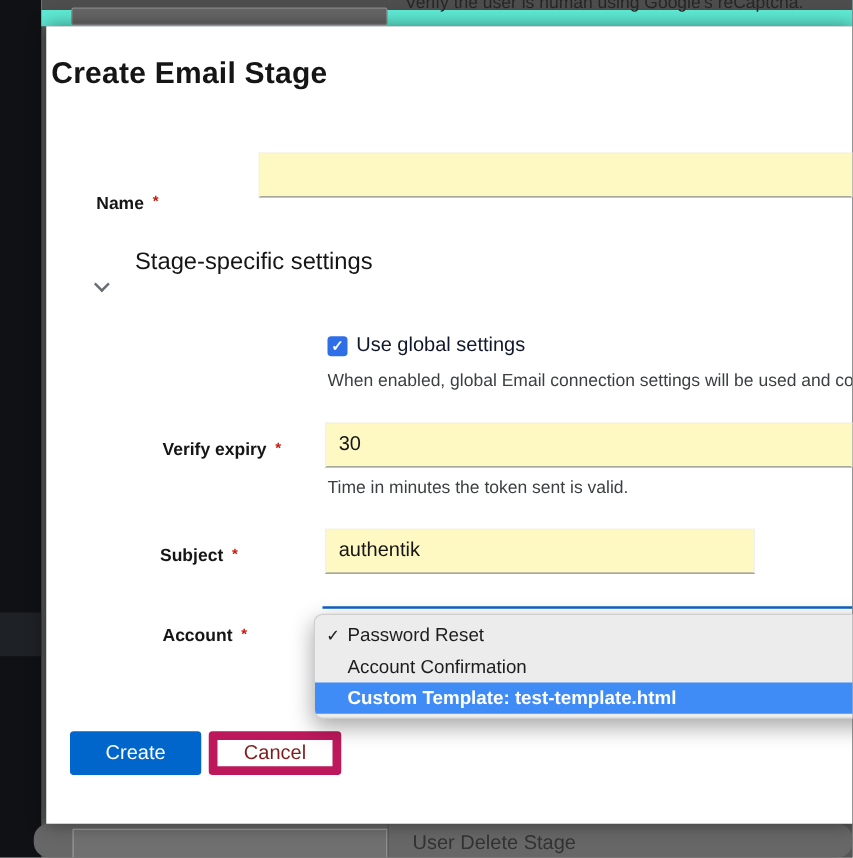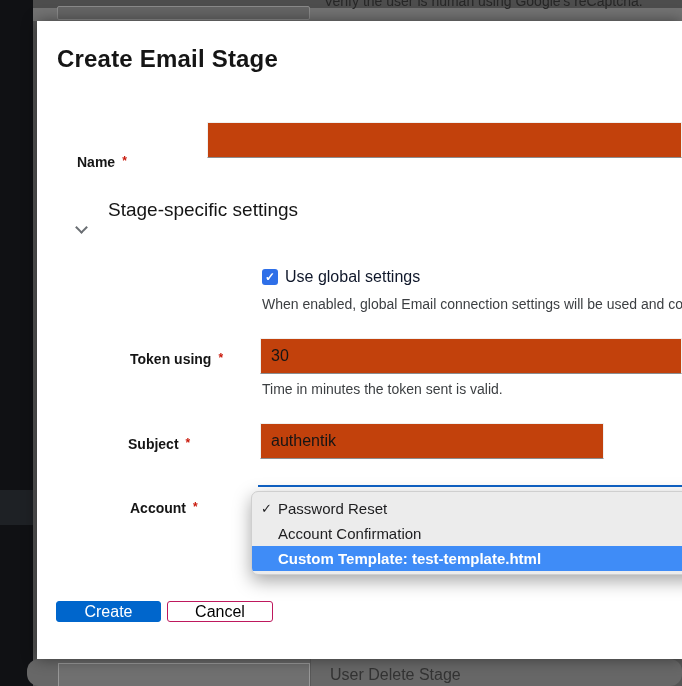--- a/index.html
+++ b/index.html
@@ -3,38 +3,38 @@
 <meta charset="utf-8">
 <style>
   * { margin: 0; padding: 0; box-sizing: border-box; }
   html, body { width: 682px; height: 686px; overflow: hidden; background: #555; }
   body { font-family: "Liberation Sans", sans-serif; }
   #stage { position: relative; width: 682px; height: 686px; overflow: hidden; }
 
   
   .app-sidebar { position: absolute; left: 0; top: 0; width: 33px; height: 686px; background: #101114; }
   .app-sidebar .sidebar-hl { position: absolute; left: 0; top: 490px; width: 33px; height: 35px; background: #1e2125; }
-  .bg-top { position: absolute; left: 33px; top: 0; width: 649px; height: 21px; background: #737373; overflow: hidden; }
+  .bg-top { position: absolute; left: 33px; top: 0; width: 649px; height: 21px; background: #5eead4; overflow: hidden; }
   .bg-top .band { position: absolute; left: 0; top: 0; width: 649px; height: 8px; background: #4d4d4d; }
   .bg-top .cell { position: absolute; left: 24px; top: 6px; width: 253px; height: 14px; background: #656565; border: 1px solid #8a8a8a; border-radius: 2px; }
   .bg-top .dim-text { position: absolute; left: 291px; top: -7px; font-size: 14px; color: #262626; white-space: nowrap; }
   .bg-bottom { position: absolute; left: 27px; top: 659px; width: 655px; height: 27px; background: #676767; overflow: hidden; border-radius: 12px; }
   .bg-bottom .cell { position: absolute; left: 31px; top: 4px; width: 252px; height: 25px; background: #707070; border: 1px solid #989898; }
   .bg-bottom .vline { position: absolute; left: 283px; top: 0; width: 1px; height: 27px; background: #585858; }
   .bg-bottom .dim-text { position: absolute; left: 303px; top: 7px; font-size: 16px; color: #333333; white-space: nowrap; }
 
   
   .modal { position: absolute; left: 37px; top: 21px; width: 645px; height: 638px; background: #ffffff;
            box-shadow: 0 0 14px rgba(0,0,0,0.45); }
-  .modal-title { position: absolute; left: 20px; top: 24px; font-size: 24px; font-weight: 700; color: #151515; letter-spacing: 0.2px; }
+  .modal-title { position: absolute; left: 4px; top: 24px; font-size: 24px; font-weight: 700; color: #151515; letter-spacing: 0.2px; }
 
   .form-label { position: absolute; font-size: 14px; font-weight: 700; color: #151515; white-space: nowrap; padding-left: 20px; }
   .req { color: #c9190b; font-size: 12px; font-weight: 700; margin-left: 7px; vertical-align: 2px; }
 
-  .pf-input { position: absolute; height: 36px; background: #c2410c; border: 1px solid #f0f0f0; border-bottom: 1px solid #8a8d90;
+  .pf-input { position: absolute; height: 36px; background: #fef9c3; border: 1px solid #f0f0f0; border-bottom: 1px solid #8a8d90;
               font-family: "Liberation Sans", sans-serif; font-size: 16px; color: #151515; padding: 0 10px; outline: none; }
 
   .lbl-name { left: 20px; top: 133px; }
   .input-name { left: 170px; top: 101px; width: 475px; }
 
   .expander { position: absolute; left: 34px; top: 196px; width: 300px; height: 26px; cursor: pointer; }
   .chevron { position: absolute; left: 5px; top: 6px; width: 9px; height: 9px; }
   .chevron::before { content: ""; position: absolute; left: 1px; top: 0px; width: 7px; height: 7px;
                      border-right: 2px solid #6a6e73; border-bottom: 2px solid #6a6e73; transform: rotate(45deg); }
   .expander-label { position: absolute; left: 71px; top: 178px; font-size: 19px; color: #151515; white-space: nowrap; }
@@ -58,24 +58,24 @@
   
   .dropdown { position: absolute; left: 214px; top: 470px; width: 470px; height: 84px; background: #ececec;
               border: 1px solid #cfcfcf; border-radius: 7px; box-shadow: 0 6px 18px rgba(0,0,0,0.35);
               padding-top: 4px; overflow: hidden; z-index: 5; }
   .dd-option { position: relative; height: 25px; line-height: 25px; font-size: 15px; color: #1d1d1f;
                padding-left: 26px; white-space: nowrap; cursor: default; }
   .dd-option .dd-check { position: absolute; left: 9px; top: 0; font-size: 13px; color: #1d1d1f; }
   .dd-option.highlighted { background: #3f8cf7; color: #ffffff; font-weight: 700; }
 
   
-  .btn { position: absolute; top: 580px; height: 21px; border-radius: 3px; font-family: "Liberation Sans", sans-serif;
+  .btn { position: absolute; top: 564px; height: 35px; border-radius: 3px; font-family: "Liberation Sans", sans-serif;
          font-size: 16px; cursor: pointer; }
   .btn-create { left: 19px; width: 105px; background: #0066cc; color: #ffffff; border: 1px solid #0066cc; }
-  .btn-cancel { left: 130px; width: 106px; background: #ffffff; color: #000000; border: 1px solid #be185d; }
+  .btn-cancel { left: 130px; width: 106px; background: #ffffff; color: #7f1d1d; border: 7px solid #be185d; }
 </style>
 </head>
 <body>
 
 <div id="stage">
 
   <div class="app-sidebar">
     <div class="sidebar-hl"></div>
   </div>
 
@@ -102,21 +102,21 @@
       <span class="chevron"></span>
     </div>
     <div class="expander-label">Stage-specific settings</div>
 
     <div class="checkbox">
       <span>✓</span>
     </div>
     <div class="cb-label">Use global settings</div>
     <div class="helper helper-global">When enabled, global Email connection settings will be used and con</div>
 
-    <label class="form-label lbl-token"><span>Token using</span><span class="req">*</span></label>
+    <label class="form-label lbl-token"><span>Verify expiry</span><span class="req">*</span></label>
     <input class="pf-input input-token" type="text" value="30" style="">
     <div class="helper helper-token">Time in minutes the token sent is valid.</div>
 
     <label class="form-label lbl-subject"><span>Subject</span><span class="req">*</span></label>
     <input class="pf-input input-subject" type="text" value="authentik" style="">
 
     <label class="form-label lbl-template"><span>Account</span><span class="req">*</span></label>
     <div class="select-focus-border"></div>
 
     <div class="dropdown">

